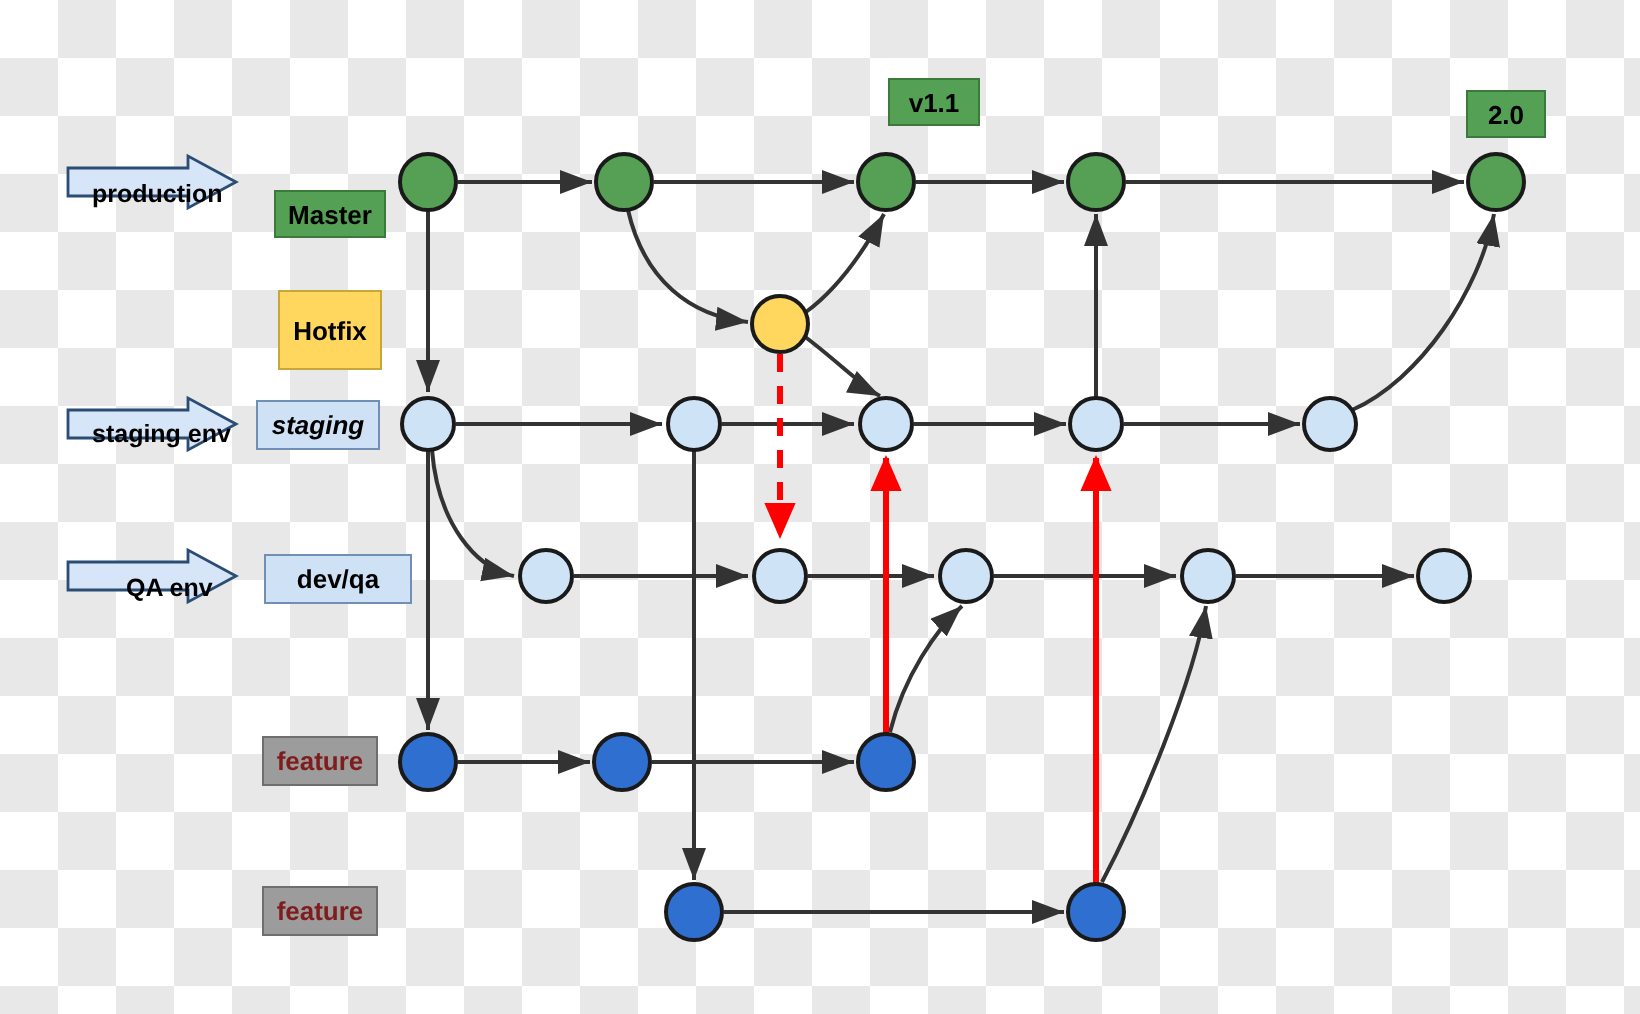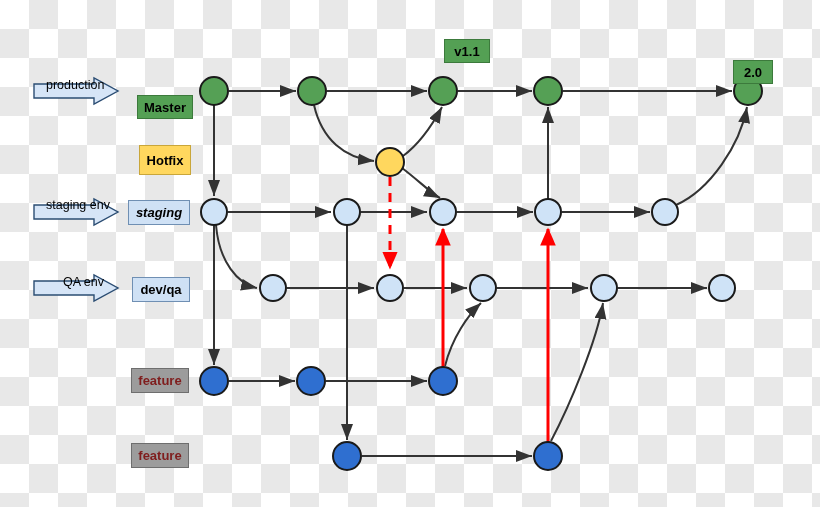--- a/index.html
+++ b/index.html
@@ -41,24 +41,24 @@
   .lbl-master   { background: #54a054; color: #000000; border-color: #3c7a3c; }
   .lbl-hotfix   { background: #ffd75e; color: #000000; border-color: #c9a63a; }
   .lbl-stage    { background: #cfe1f5; color: #000000; border-color: #6f8fb3; }
   .lbl-feature  { background: #9c9c9c; color: #7f1d1d; border-color: #6e6e6e; }
   .lbl-tag      { background: #54a054; color: #000000; border-color: #3c7a3c; }
 
   .envlabel {
     position: absolute;
     font-size: 12.5px;
     color: #000000;
-    font-weight: normal;
+    font-weight: bold;
     white-space: nowrap;
     display: flex;
-    align-items: flex-start;
+    align-items: flex-end;
     height: 26px;
     padding-left: 8px;
     box-sizing: border-box;
   }
 </style>
 </head>
 <body>
 
 <div id="canvas">
 
@@ -174,36 +174,36 @@
   <div class="envlabel" style="left:38px; top:198px; width:60px; height:26px;">
     <span>staging env</span>
   </div>
   <div class="envlabel" style="left:55px; top:275px; width:60px; height:26px;">
     <span>QA env</span>
   </div>
 
   <div class="lbl lbl-master" style="left:137px; top:79px; width:56px; height:24px;margin-top:16px;">
     <span>Master</span>
   </div>
-  <div class="lbl lbl-hotfix" style="left:139px; top:145px; width:52px; height:30px;">
+  <div class="lbl lbl-hotfix" style="left:139px; top:145px; width:52px; height:40px;">
     <span>Hotfix</span>
   </div>
   <div class="lbl lbl-stage" style="left:128px; top:200px; width:62px; height:25px;font-style:italic;">
     <span>staging</span>
   </div>
-  <div class="lbl lbl-stage" style="left:132px; top:277px; width:58px; height:25px;justify-content:center;">
+  <div class="lbl lbl-stage" style="left:132px; top:277px; width:74px; height:25px;justify-content:center;">
     <span>dev/qa</span>
   </div>
   <div class="lbl lbl-feature" style="left:131px; top:368px; width:58px; height:25px;">
     <span>feature</span>
   </div>
   <div class="lbl lbl-feature" style="left:131px; top:443px; width:58px; height:25px;">
     <span>feature</span>
   </div>
 
   <div class="lbl lbl-tag" style="left:424px; top:39px; width:46px; height:24px;margin-left:20px;">
     <span>v1.1</span>
   </div>
-  <div class="lbl lbl-tag" style="left:733px; top:60px; width:40px; height:24px;">
+  <div class="lbl lbl-tag" style="left:733px; top:45px; width:40px; height:24px;">
     <span>2.0</span>
   </div>
 
 </div>
 
 </body></html>

